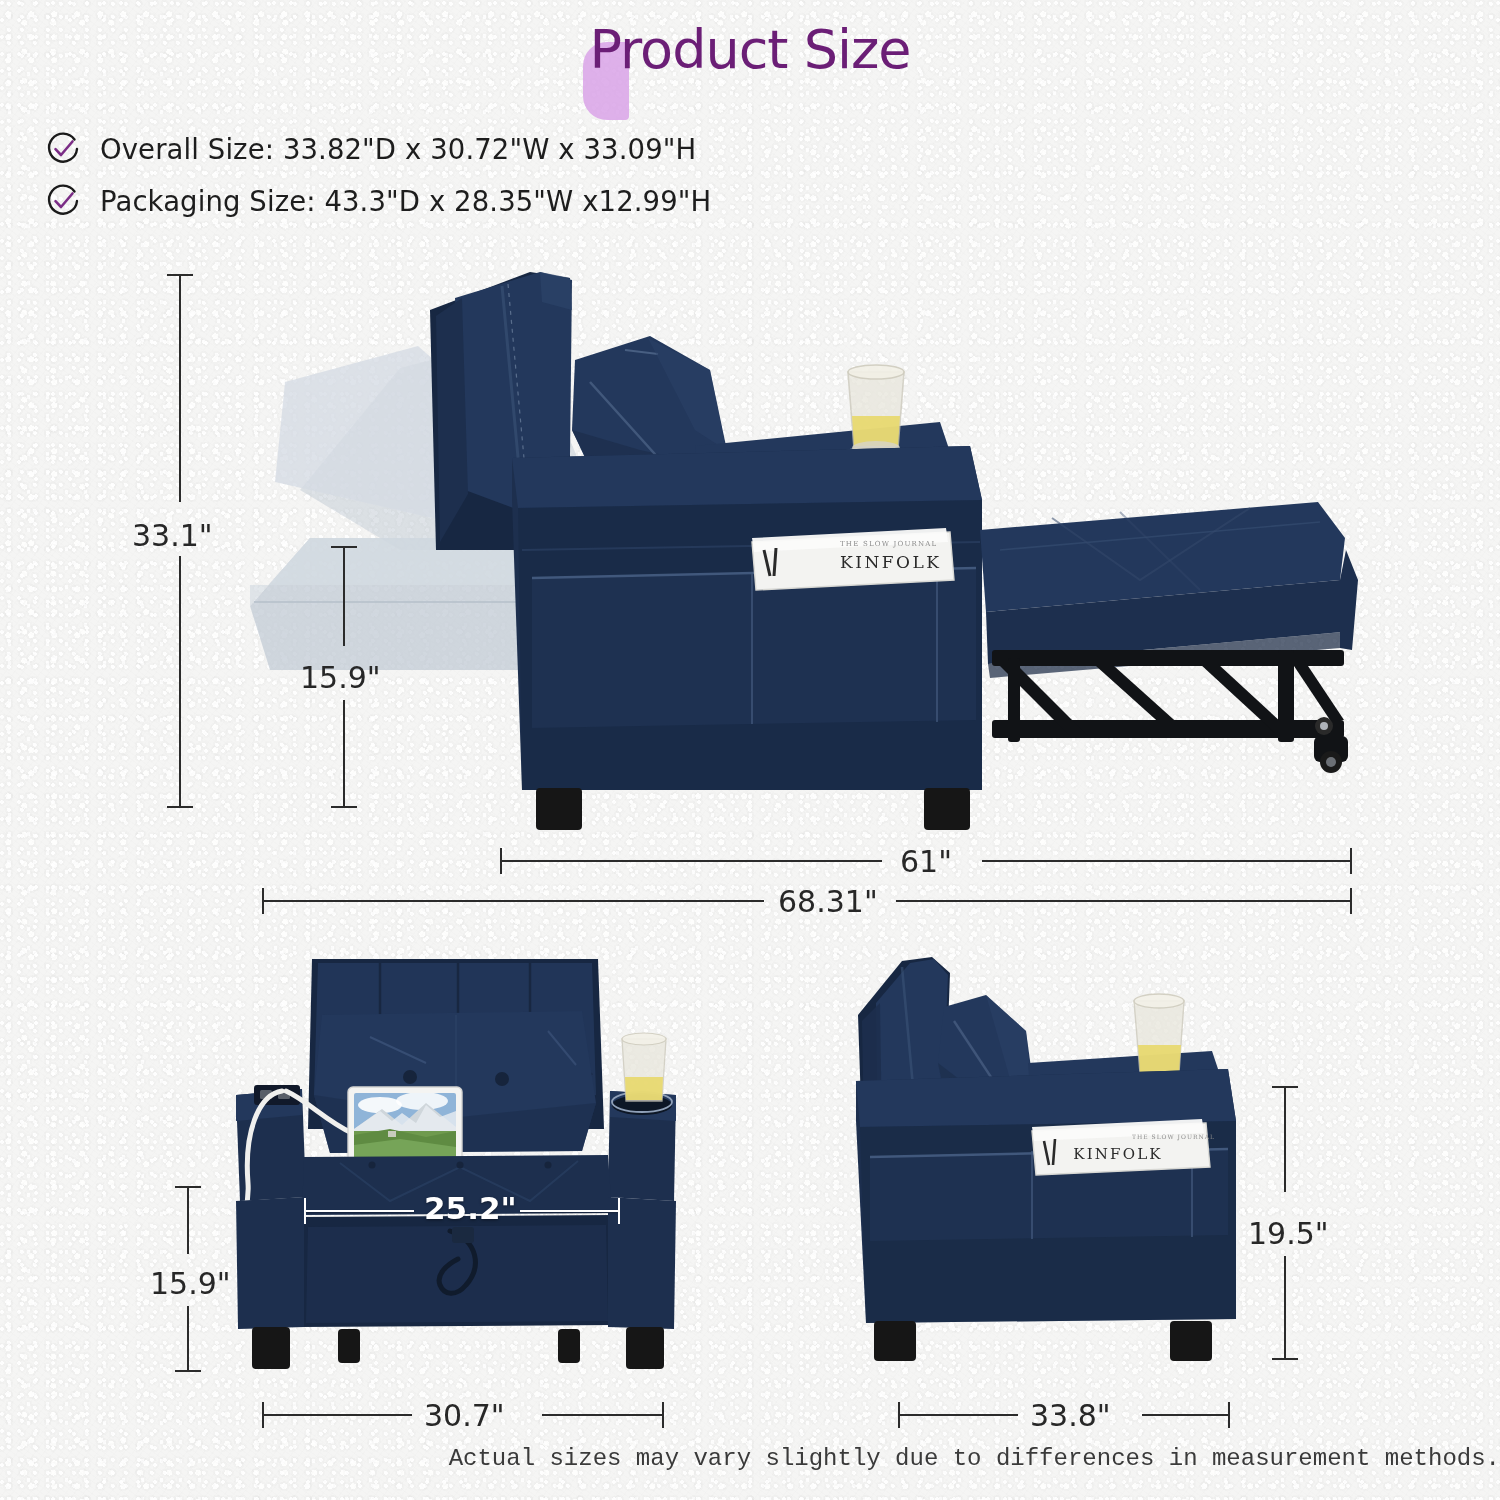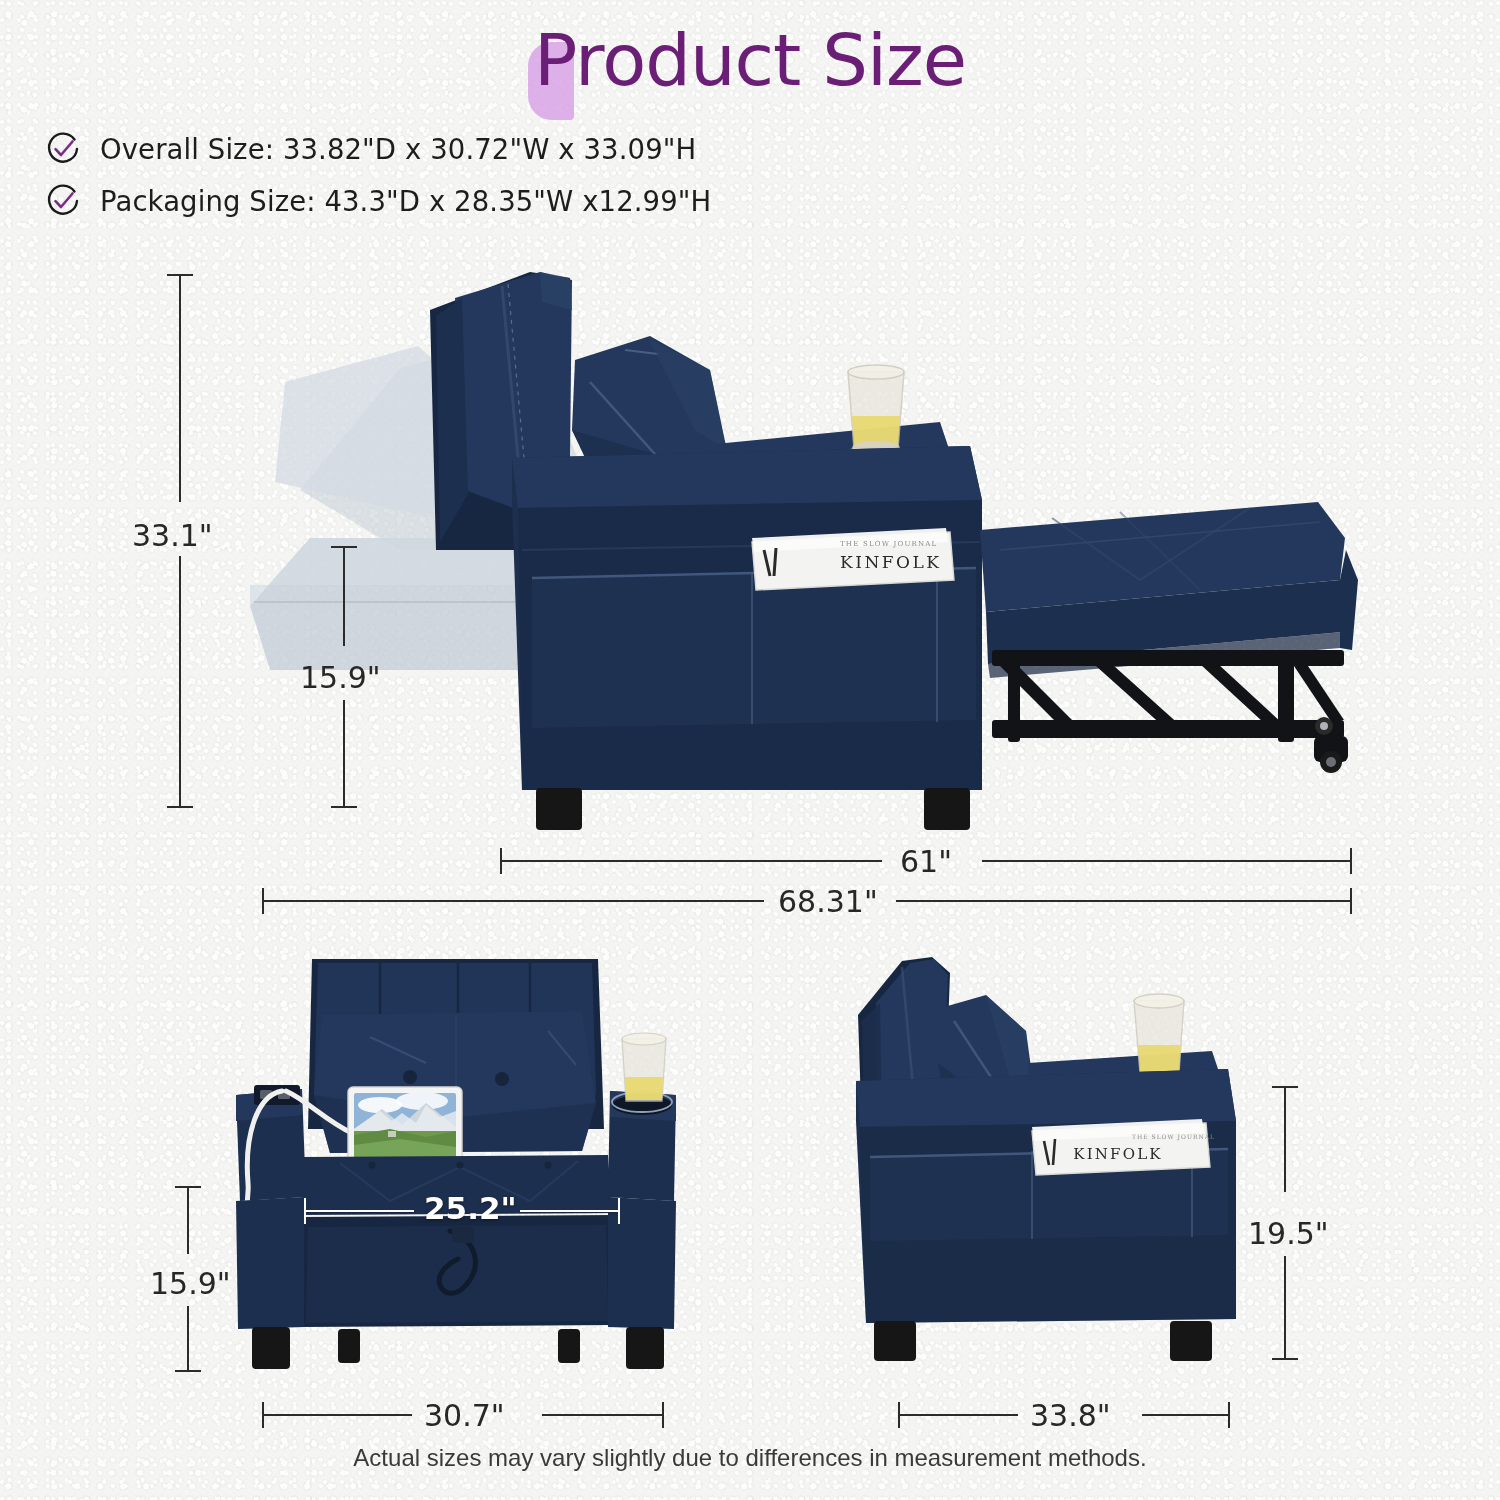--- a/index.html
+++ b/index.html
@@ -34,21 +34,21 @@
   .layer { position:absolute; z-index:5; }
 
   
   #title-wrap{
     position:absolute; top:18px; left:0; width:1500px;
     text-align:center; z-index:10;
   }
   #title {
     display:inline-block;
     position:relative;
-    font-size:72px;
+    font-size:54px;
     font-weight:400;
     letter-spacing:-1px;
     color:#6b1e76;
     font-family:"DejaVu Sans", sans-serif;
   }
   #title-hl{
     position:absolute;
     left:-6px; top:24px;
     width:46px; height:78px;
     background:#d9a3e8;
@@ -80,23 +80,23 @@
   .cap-h{ position:absolute; height:2px; width:26px; background:#2b2b2b; z-index:12; }
   .cap-v{ position:absolute; width:2px; height:26px; background:#2b2b2b; z-index:12; }
 
   .dim-label.white{ color:#ffffff; font-weight:bold; text-shadow:0 1px 3px rgba(0,0,0,.45); }
   .dim-line.white{ background:#ffffff; box-shadow:0 1px 2px rgba(0,0,0,.25); }
   .cap-v.white{ background:#ffffff; }
 
   
   #footer{
     position:absolute; left:0; bottom:28px; width:1500px;
-    text-align:center; z-index:14;
+    text-align:right; z-index:14;
     font-size:24px; color:#3a3a3a;
-    font-family:Liberation Sans, sans-serif;
+    font-family:Liberation Mono, monospace;
   }
 
   
   .navy-a { fill:#1d2f4e; }
   .navy-b { fill:#23385c; }
   .navy-c { fill:#172742; }
   .navy-d { fill:#2b4268; }
   .ghost  { fill:#c3ccd6; }
   .ghost2 { fill:#d4dbe3; }
   .leg    { fill:#161616; }

